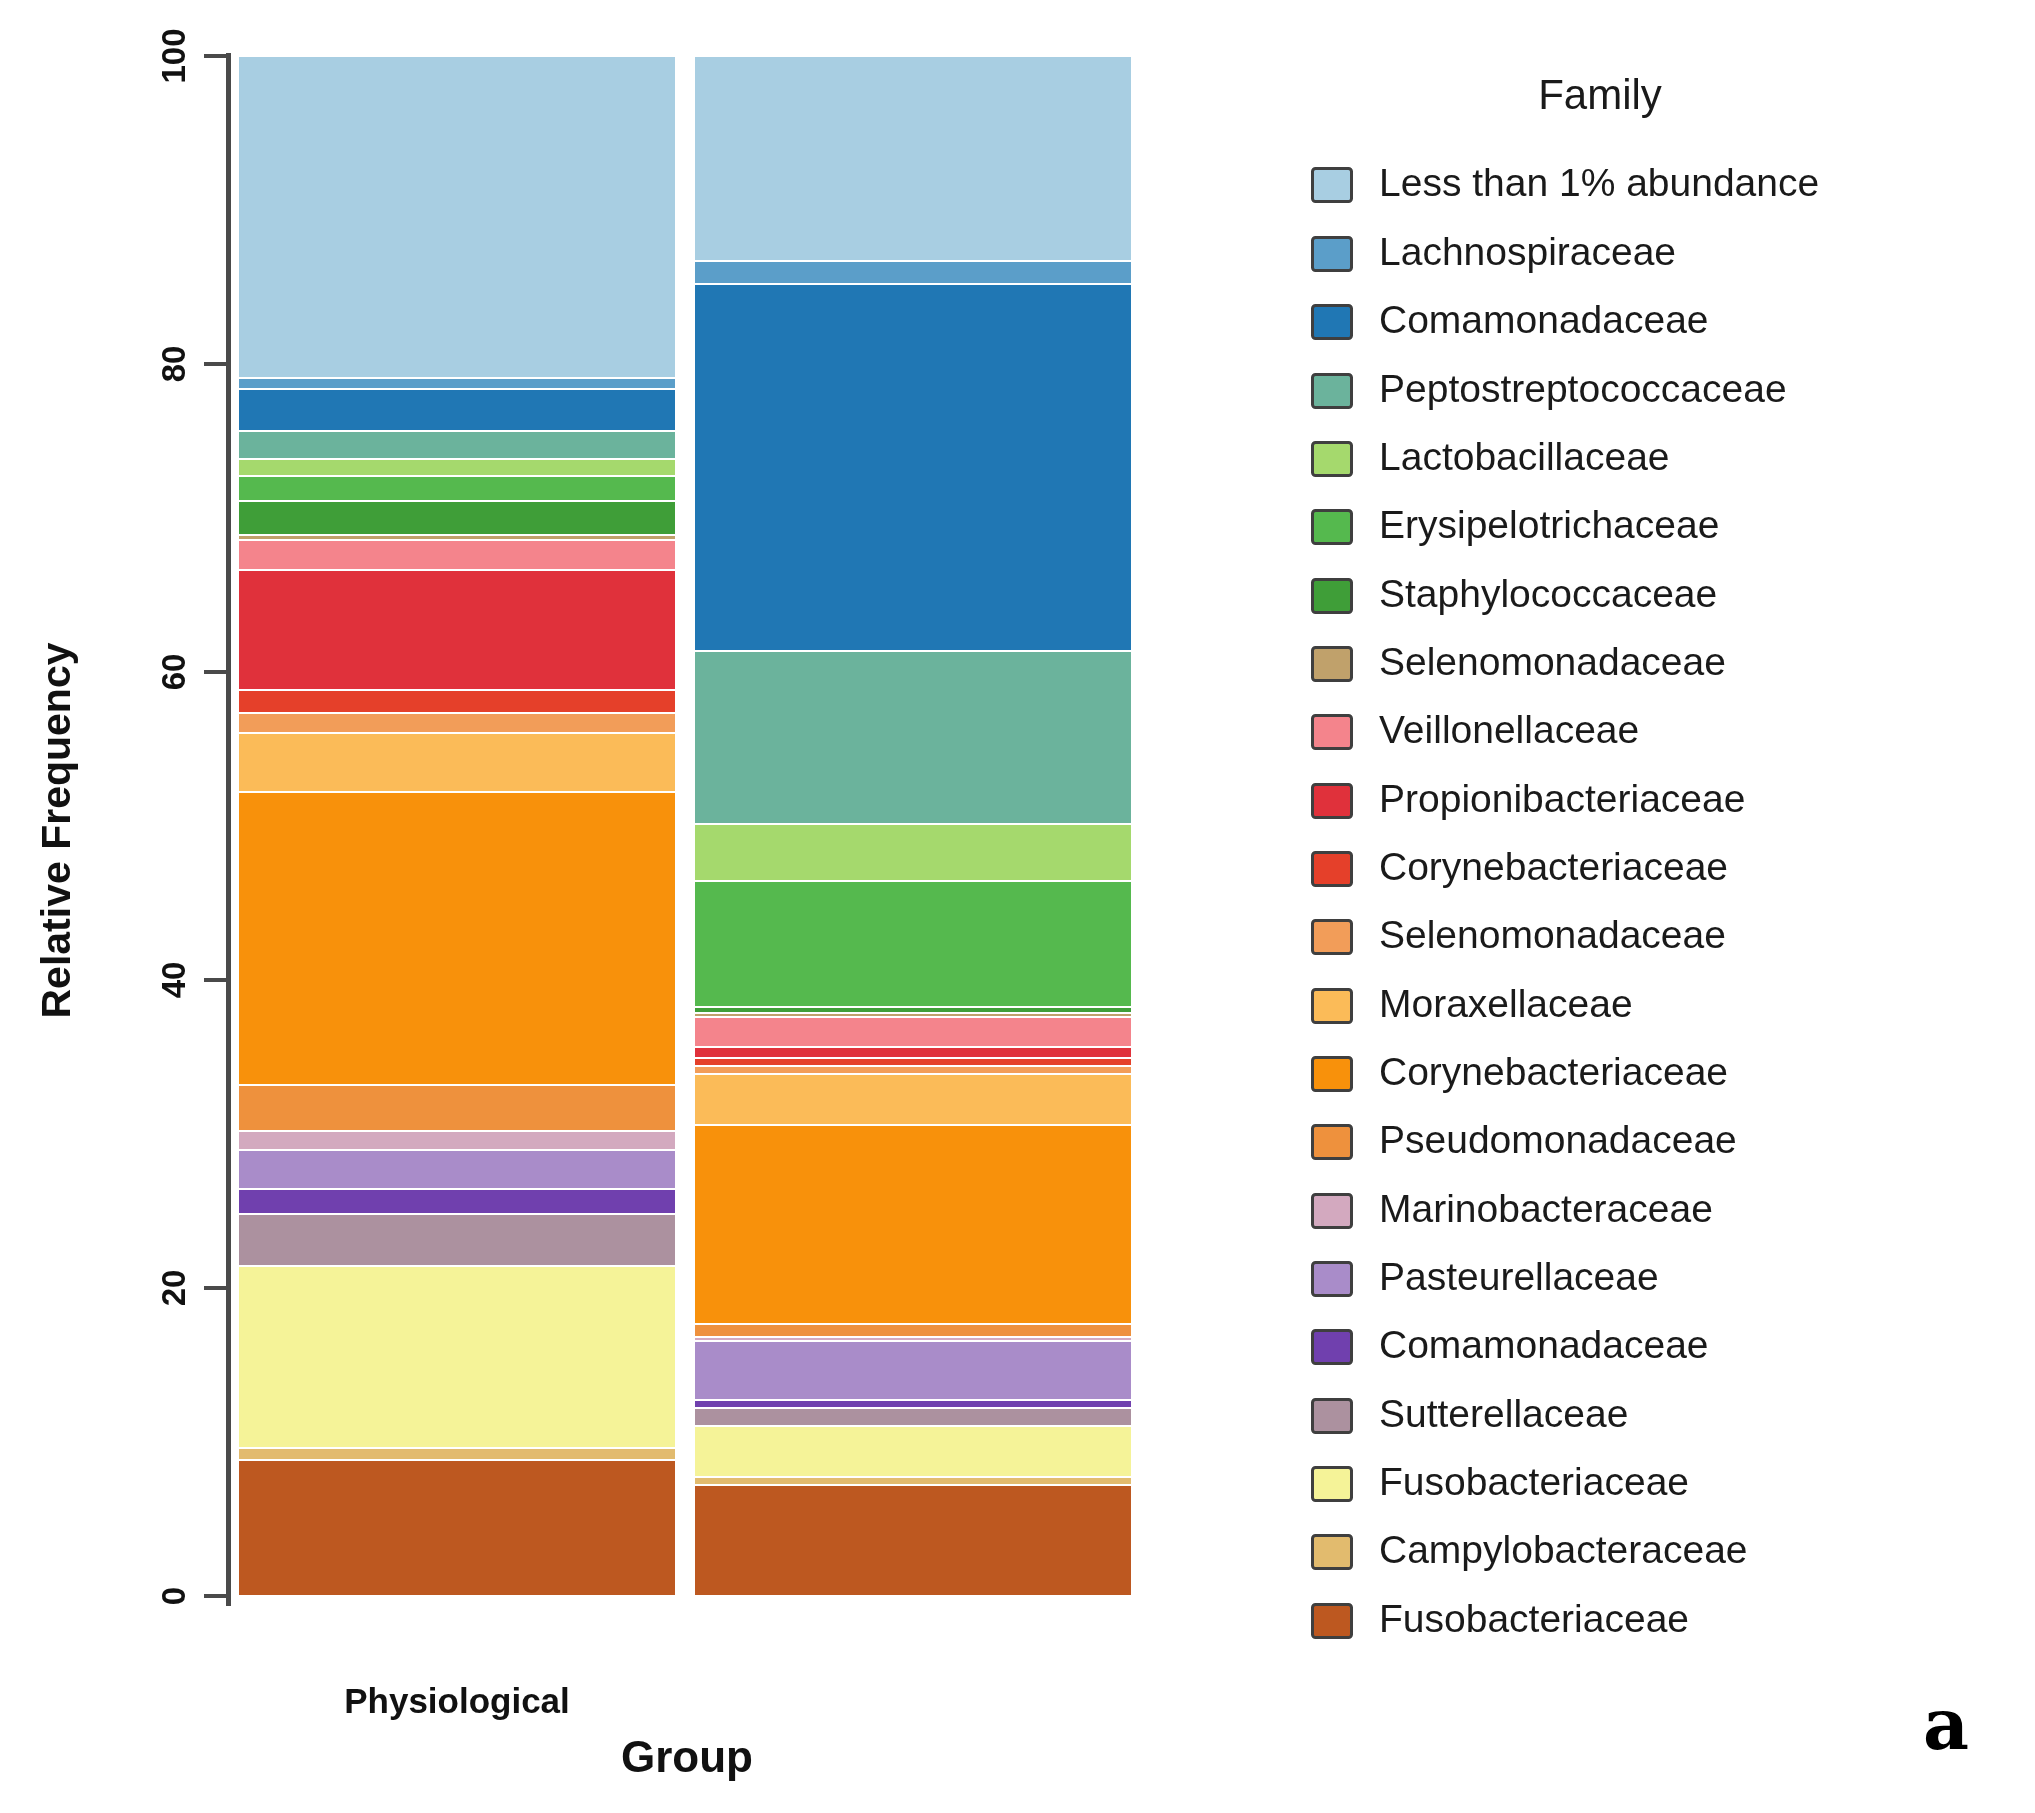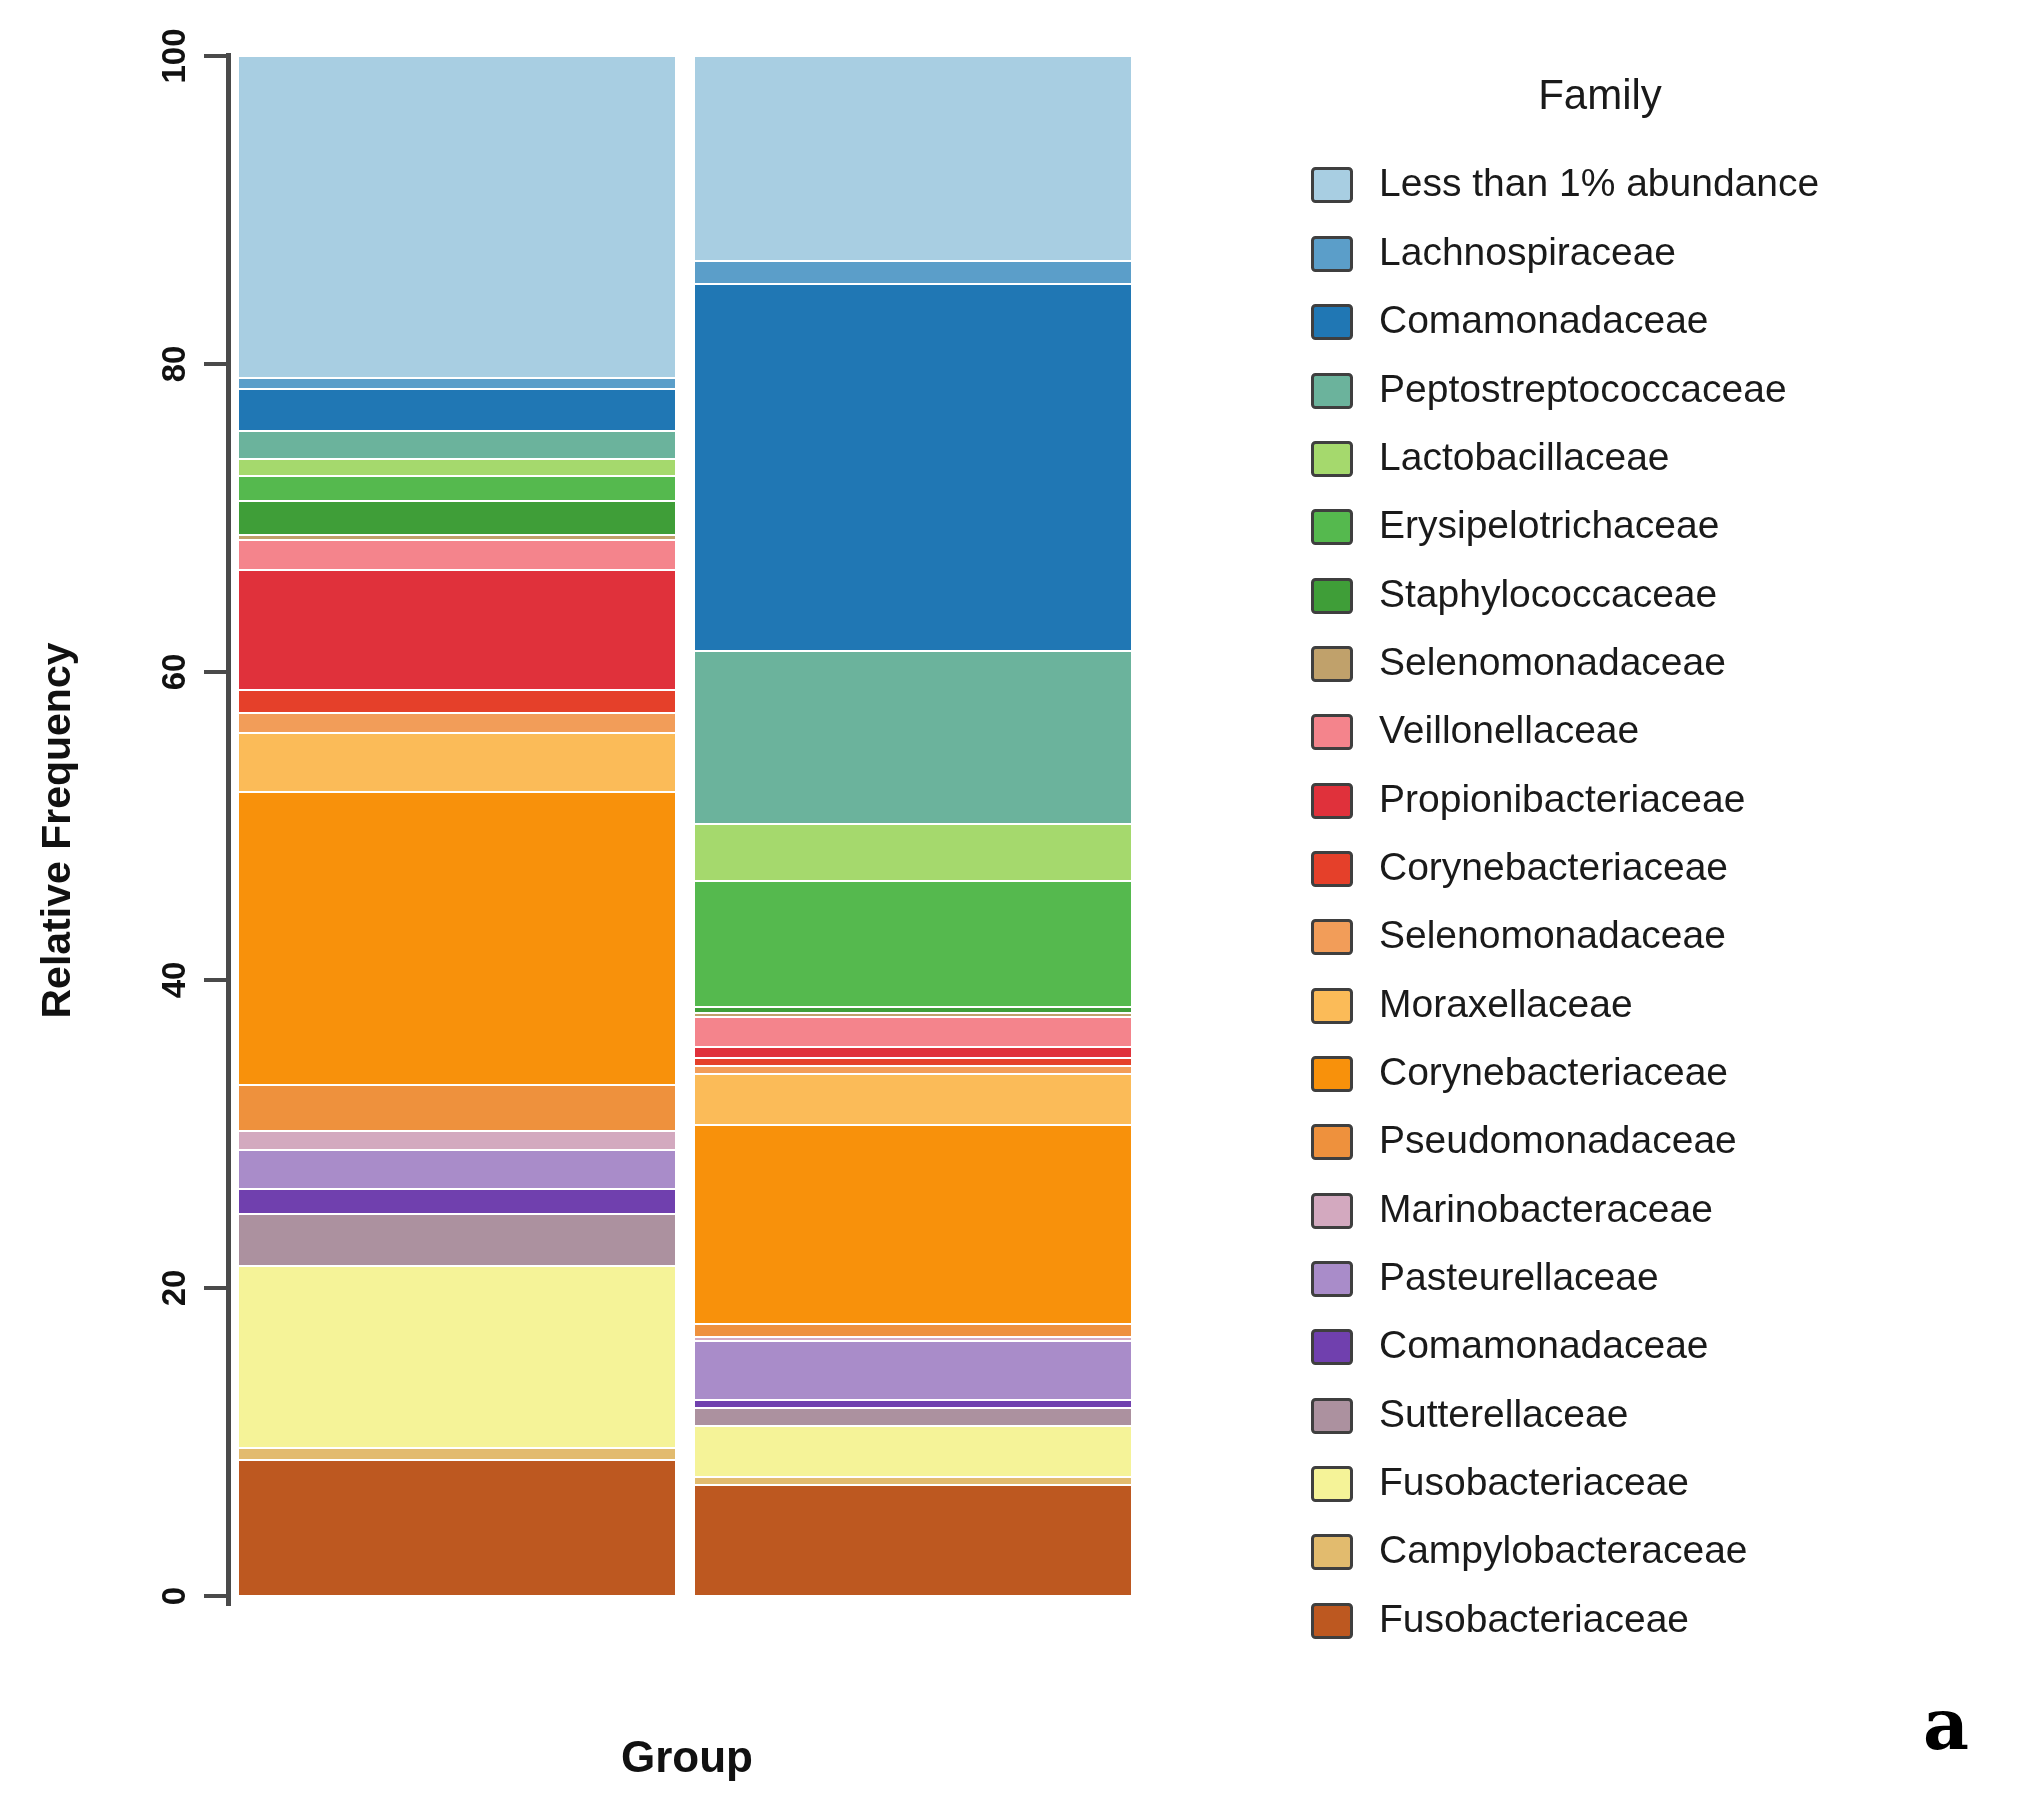--- a/index.html
+++ b/index.html
@@ -167,20 +167,21 @@
       <div class="seg" title="Enterobacteriaceae: 19%" style="height: 293px; background: rgb(248, 145, 11);"></div>
       <div class="seg" title="Pseudomonadaceae: 3%" style="height: 46px; background: rgb(238, 145, 61);"></div>
       <div class="seg" title="Marinobacteraceae: 1.3%" style="height: 20px; background: rgb(211, 169, 191);"></div>
       <div class="seg" title="Pasteurellaceae: 2.5%" style="height: 39px; background: rgb(169, 140, 201);"></div>
       <div class="seg" title="Comamonadaceae: 1.6%" style="height: 25px; background: rgb(112, 64, 174);"></div>
       <div class="seg" title="Sutterellaceae: 3.4%" style="height: 52px; background: rgb(172, 145, 159);"></div>
       <div class="seg" title="Fusobacteriaceae: 11.8%" style="height: 182px; background: rgb(245, 243, 152);"></div>
       <div class="seg" title="Campylobacteraceae: 0.8%" style="height: 12.3px; background: rgb(226, 187, 110);"></div>
       <div class="seg" title="Helicobacteraceae: 8.8%" style="height: 136px; background: rgb(189, 88, 32);"></div>
     </div>
+    <div class="cat-label" style="left: 457px;">Physiological</div>
     <div class="bar" style="left: 695px; width: 436px;">
       <div class="seg" title="Less than 1% abundance: 13.3%" style="height: 205px; background: rgb(168, 206, 226);"></div>
       <div class="seg" title="Lachnospiraceae: 1.5%" style="height: 23px; background: rgb(91, 158, 201);"></div>
       <div class="seg" title="Clostridiaceae: 23.8%" style="height: 367px; background: rgb(32, 119, 180);"></div>
       <div class="seg" title="Peptostreptococcaceae: 11.3%" style="height: 174px; background: rgb(107, 179, 156);"></div>
       <div class="seg" title="Lactobacillaceae: 3.7%" style="height: 57px; background: rgb(165, 217, 109);"></div>
       <div class="seg" title="Erysipelotrichaceae: 8.2%" style="height: 126px; background: rgb(85, 185, 78);"></div>
       <div class="seg" title="Staphylococcaceae: 0.4%" style="height: 6.2px; background: rgb(63, 158, 56);"></div>
       <div class="seg" title="Selenomonadaceae: 0.2%" style="height: 3.1px; background: rgb(192, 161, 107);"></div>
       <div class="seg" title="Veillonellaceae: 2%" style="height: 31px; background: rgb(244, 132, 140);"></div>

